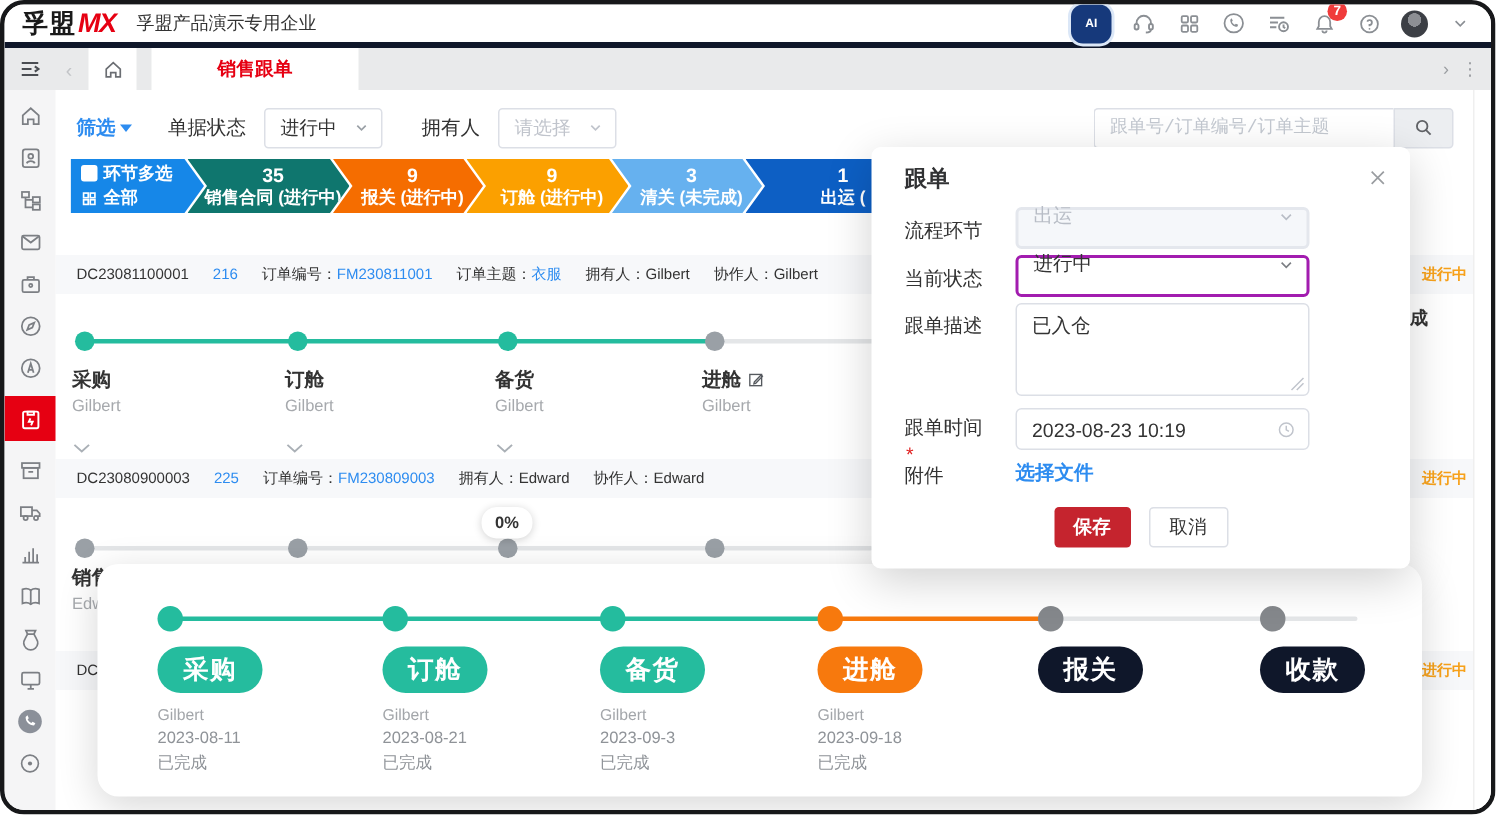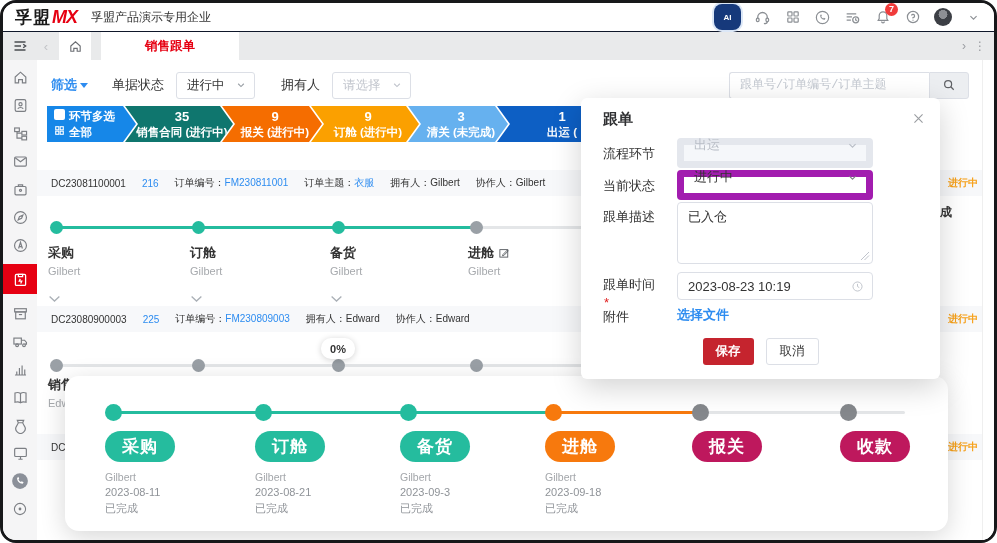--- a/index.html
+++ b/index.html
@@ -3,21 +3,21 @@
 <meta charset="utf-8">
 <style>
   * { box-sizing: border-box; margin: 0; padding: 0; }
   html,body { background:#fff; }
   body { font-family:"Liberation Sans","DejaVu Sans",sans-serif; font-size:12px; color:#333; }
   .frame { position:relative; width:997px; height:543px; background:#fff;
            border:3px solid #17181a; border-radius:16px; overflow:hidden; }
 
   
   .topbar { position:absolute; left:0; top:0; right:0; height:29px; background:#fff;
-            display:flex; align-items:center; padding:0 12px; border-bottom:1px solid #0f172a; }
+            display:flex; align-items:center; padding:0 12px; border-bottom:4px solid #0f172a; }
   .logo { display:flex; align-items:baseline; gap:1px; }
   .logo-cn { font-size:17px; font-weight:900; color:#1a1a1a; letter-spacing:1px; }
   .logo-mx { font-size:18px; font-weight:800; font-style:italic; color:#e60012; letter-spacing:-1px; }
   .company { margin-left:14px; font-size:12px; color:#333; }
   .top-icons { margin-left:auto; display:flex; align-items:center; gap:13px; }
   .ai-pill { width:27px; height:26px; border-radius:8px; background:#16397b; color:#fff;
              font-size:8px; font-weight:700; display:flex; align-items:center; justify-content:center;
              box-shadow:0 0 0 2px #dbe7f7; }
   .ticon { width:17px; height:17px; display:flex; align-items:center; justify-content:center; }
   .bell-wrap { position:relative; }
@@ -64,21 +64,21 @@
   
   .stagebar { position:absolute; left:10px; top:46px; height:36px; display:flex; }
   .stage { height:36px; color:#fff; display:flex; flex-direction:column; justify-content:center;
            align-items:center; line-height:1.25; }
   .stage-first { width:89px; clip-path:polygon(0 0, calc(100% - 13px) 0, 100% 50%, calc(100% - 13px) 100%, 0 100%);
                  align-items:flex-start; padding-left:7px; }
   .stage-mid { clip-path:polygon(0 0, calc(100% - 13px) 0, 100% 50%, calc(100% - 13px) 100%, 0 100%, 13px 50%);
                margin-left:-11px; padding-left:6px; }
   .stage .cnt { font-size:13px; font-weight:700; }
   .stage .lbl { font-size:11.5px; font-weight:600; white-space:nowrap; }
-  .msrow { display:flex; gap:4px; font-size:11.5px; font-weight:600; }
+  .msrow { display:flex; align-items:center; gap:4px; font-size:11.5px; font-weight:600; }
   .cbx { width:11px; height:11px; background:#fff; border-radius:2px; }
 
   
   .orow { position:absolute; left:0; right:0; height:26px; background:#f7f8fa; display:flex;
           align-items:center; padding:0 10px 0 14px; gap:16px; font-size:10px; }
   .orow .doc { color:#333; font-weight:500; }
   .blue { color:#2d8cf0; }
   .orow .status { margin-left:auto; color:#f7a11a; font-weight:600; }
   .pair { white-space:nowrap; }
 
@@ -100,21 +100,21 @@
   .fragment { position:absolute; left:937px; top:201px; font-size:12px; font-weight:700; color:#333; z-index:10; }
 
   
   .modal { position:absolute; left:578px; top:95px; width:359px; height:281px; background:#fff;
            border-radius:6px; box-shadow:0 8px 30px rgba(0,0,0,.18); z-index:40; }
   .m-title { position:absolute; left:22px; top:12px; font-size:15px; font-weight:600; color:#303133; }
   .m-close { position:absolute; right:14px; top:12px; width:16px; height:16px; display:flex; align-items:center; justify-content:center; }
   .m-label { position:absolute; left:22px; width:56px; font-size:13px; color:#333; line-height:1.4; }
   .req { color:#e02020; margin-left:1px; }
   .m-ctrl { position:absolute; left:96px; width:196px; }
-  .m-sel { height:28px; border:7px solid #a21caf; border-radius:4px; background:#fff; display:flex;
+  .m-sel { height:28px; border:2px solid #a21caf; border-radius:4px; background:#fff; display:flex;
            align-items:center; justify-content:space-between; padding:0 8px 16px 10px; font-size:13px; color:#333; }
   .m-sel.disabled { background:#f5f7fa; color:#b8bdc6; border-color:#e4e7ed; }
   .m-textarea { height:62px; border:1px solid #dcdfe6; border-radius:4px; padding:5px 10px; font-size:13px;
                 color:#333; position:relative; }
   .grip { position:absolute; right:2px; bottom:2px; }
   .m-input { height:28px; border:1px solid #dcdfe6; border-radius:4px; display:flex; align-items:center;
              justify-content:space-between; padding:0 8px 0 10px; font-size:13px; color:#333; }
   .m-link { font-size:13px; color:#2d8cf0; font-weight:600; }
   .m-btns { position:absolute; left:0; right:0; top:240px; display:flex; justify-content:center; gap:12px; }
   .btn { height:27px; padding:0 13px; border-radius:3px; font-size:12.5px; display:flex; align-items:center; }
@@ -124,21 +124,21 @@
   
   .popup { position:absolute; left:62px; top:373px; width:883px; height:155px; background:#fff;
            border-radius:14px; box-shadow:0 6px 26px rgba(0,0,0,.16); z-index:30; }
   .p-line { position:absolute; top:35px; height:3px; border-radius:2px; }
   .p-dot { position:absolute; top:28px; width:17px; height:17px; border-radius:50%; }
   .p-step { position:absolute; top:55px; width:140px; }
   .pill { display:inline-flex; height:31px; border-radius:16px; padding:0 17px; align-items:center;
           color:#fff; font-size:17px; font-weight:700; letter-spacing:1px; }
   .pill.teal-bg { background:#25bc9e; }
   .pill.orange-bg { background:#f7790d; }
-  .pill.gray-bg { background:#be185d; }
+  .pill.gray-bg { background:#0f172a; }
   .p-owner { margin-top:9px; font-size:10.5px; color:#a3a6aa; }
   .p-date { margin-top:3px; font-size:11px; color:#8f9398; }
   .p-status { margin-top:3px; font-size:11px; color:#8f9398; }
   .orangedot { background:#f7790d; }
   .p-graydot { background:#85888c; }
   .orangeline { background:#f7790d; }
 
   svg { display:block; }
 </style>
 </head>

